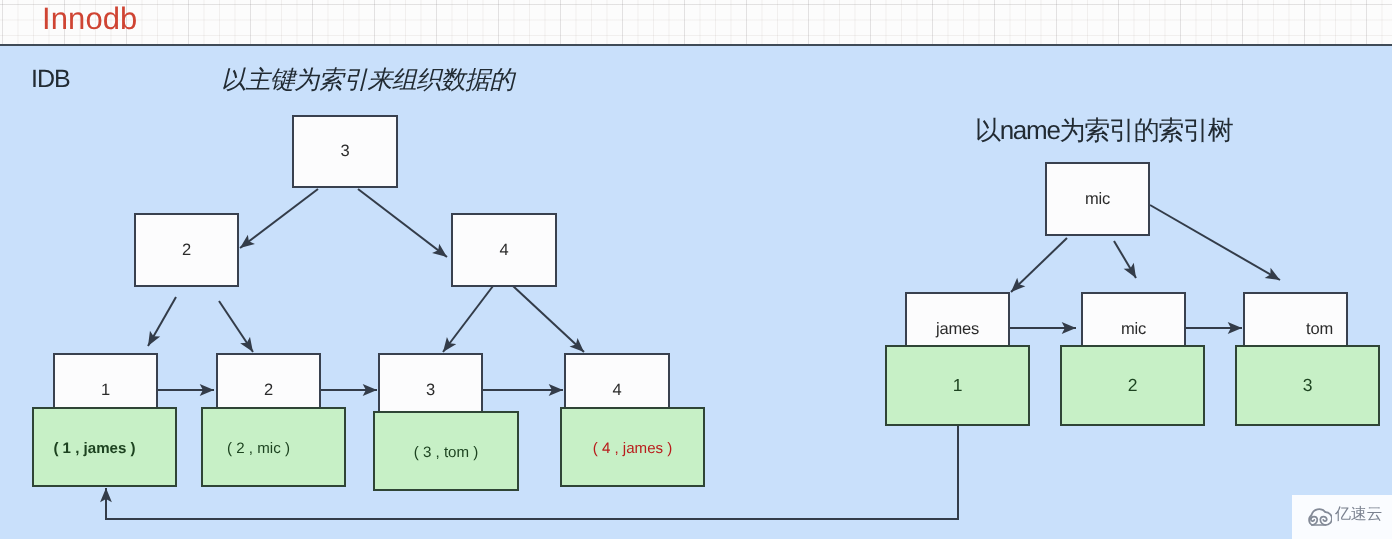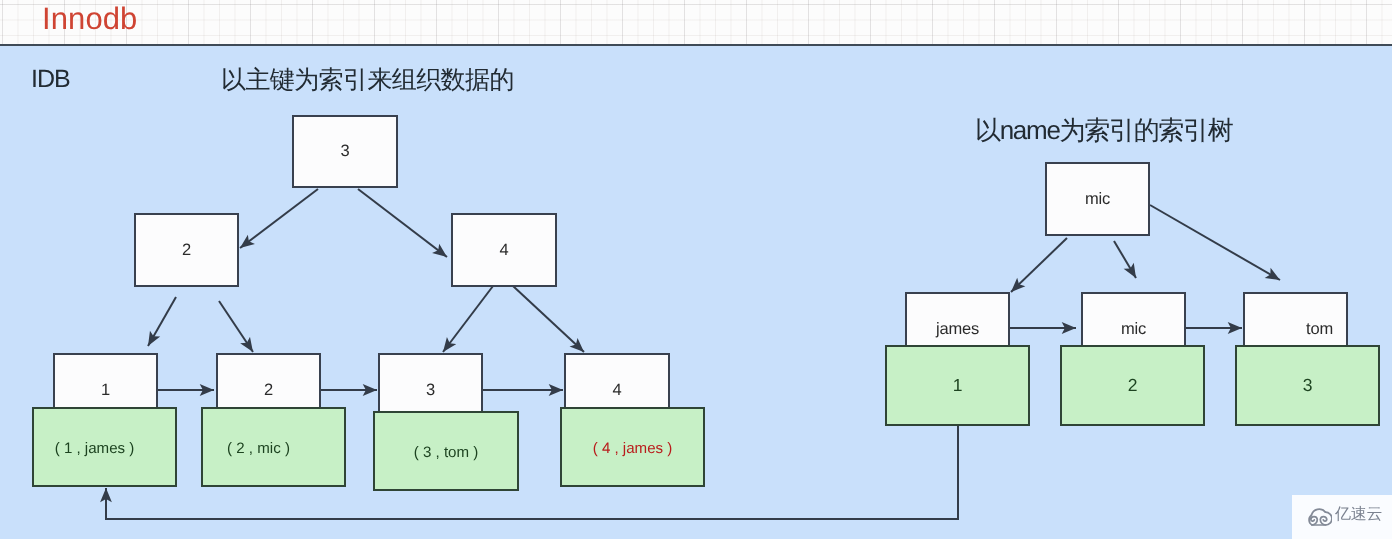--- a/index.html
+++ b/index.html
@@ -99,21 +99,21 @@
     <div class="ctext keytext" style="left: 53px; top: 307px; width: 105px; height: 74px; color: rgb(43, 43, 43);">1</div>
     <div class="ctext keytext" style="left: 216px; top: 307px; width: 105px; height: 74px; color: rgb(43, 43, 43);">2</div>
     <div class="ctext keytext" style="left: 378px; top: 307px; width: 105px; height: 74px; color: rgb(43, 43, 43);">3</div>
     <div class="ctext keytext" style="left: 564px; top: 307px; width: 106px; height: 74px; color: rgb(43, 43, 43);">4</div>
 
     <div class="greenbox" style="left: 32px; top: 361px; width: 145px; height: 80px; background: rgb(199, 240, 198); border-color: rgb(47, 69, 54);"></div>
     <div class="greenbox" style="left: 201px; top: 361px; width: 145px; height: 80px; background: rgb(199, 240, 198); border-color: rgb(47, 69, 54);"></div>
     <div class="greenbox" style="left: 373px; top: 365px; width: 146px; height: 80px; background: rgb(199, 240, 198); border-color: rgb(47, 69, 54);"></div>
     <div class="greenbox" style="left: 560px; top: 361px; width: 145px; height: 80px; background: rgb(199, 240, 198); border-color: rgb(47, 69, 54);"></div>
 
-    <div class="ctext rowtext" style="left: 32px; top: 361px; width: 125px; height: 80px; color: rgb(29, 67, 32);">( 1 , james )</div>
+    <div class="ctext rowtext" style="left: 32px; top: 361px; width: 125px; height: 80px; color: rgb(29, 67, 32); font-weight: bold;">( 1 , james )</div>
     <div class="ctext rowtext" style="left: 201px; top: 361px; width: 115px; height: 80px; color: rgb(29, 67, 32);">( 2 , mic )</div>
     <div class="ctext rowtext" style="left: 373px; top: 365px; width: 146px; height: 80px; color: rgb(29, 67, 32);">( 3 , tom )</div>
     <div class="ctext rowtext" style="left: 560px; top: 361px; width: 145px; height: 80px; color: #b91c1c;">( 4 , james )</div>
 
     <div class="nodebox" style="left: 1045px; top: 116px; width: 105px; height: 74px; background: rgb(252, 252, 253); border-color: rgb(57, 65, 79);"></div>
     <div class="ctext keytext" style="left: 1045px; top: 116px; width: 105px; height: 74px; color: rgb(43, 43, 43);">mic</div>
 
     <div class="nodebox" style="left: 905px; top: 246px; width: 105px; height: 74px; background: rgb(252, 252, 253); border-color: rgb(57, 65, 79);"></div>
     <div class="nodebox" style="left: 1081px; top: 246px; width: 105px; height: 74px; background: rgb(252, 252, 253); border-color: rgb(57, 65, 79);"></div>
     <div class="nodebox" style="left: 1243px; top: 246px; width: 105px; height: 74px; background: rgb(252, 252, 253); border-color: rgb(57, 65, 79);"></div>
@@ -124,21 +124,21 @@
 
     <div class="greenbox" style="left: 885px; top: 299px; width: 145px; height: 81px; background: rgb(199, 240, 198); border-color: rgb(47, 69, 54);"></div>
     <div class="greenbox" style="left: 1060px; top: 299px; width: 145px; height: 81px; background: rgb(199, 240, 198); border-color: rgb(47, 69, 54);"></div>
     <div class="greenbox" style="left: 1235px; top: 299px; width: 145px; height: 81px; background: rgb(199, 240, 198); border-color: rgb(47, 69, 54);"></div>
 
     <div class="ctext gkeytext" style="left: 885px; top: 299px; width: 145px; height: 81px; color: rgb(29, 67, 32);">1</div>
     <div class="ctext gkeytext" style="left: 1060px; top: 299px; width: 145px; height: 81px; color: rgb(29, 67, 32);">2</div>
     <div class="ctext gkeytext" style="left: 1235px; top: 299px; width: 145px; height: 81px; color: rgb(29, 67, 32);">3</div>
 
     <div class="freetext" style="left: 31px; top: 19px; font-size: 25px; line-height: 28px; letter-spacing: -1px; color: rgb(34, 43, 51);">IDB</div>
-    <div class="freetext" style="left: 221px; top: 19px; font-size: 25px; line-height: 30px; letter-spacing: -0.6px; color: rgb(34, 43, 51);">以主键为索引来组织数据的</div>
+    <div class="freetext" style="left: 221px; top: 19px; font-size: 25px; line-height: 30px; letter-spacing: -0.6px; color: rgb(34, 43, 51); font-style: italic;">以主键为索引来组织数据的</div>
     <div class="freetext" style="left: 975px; top: 68px; font-size: 26px; line-height: 32px; letter-spacing: -1.3px; color: rgb(34, 43, 51);">以name为索引的索引树</div>
 
   </div>
 
   <div id="watermark">
     <svg id="wm-icon" width="26" height="20" viewBox="0 0 26 20">
       <g fill="none" stroke="#838a97" stroke-width="1.7" stroke-linecap="round" stroke-linejoin="round">
 
         <path d="M5.4 8.3 A8.0 8.0 0 0 1 19.5 5.2"></path>
 

